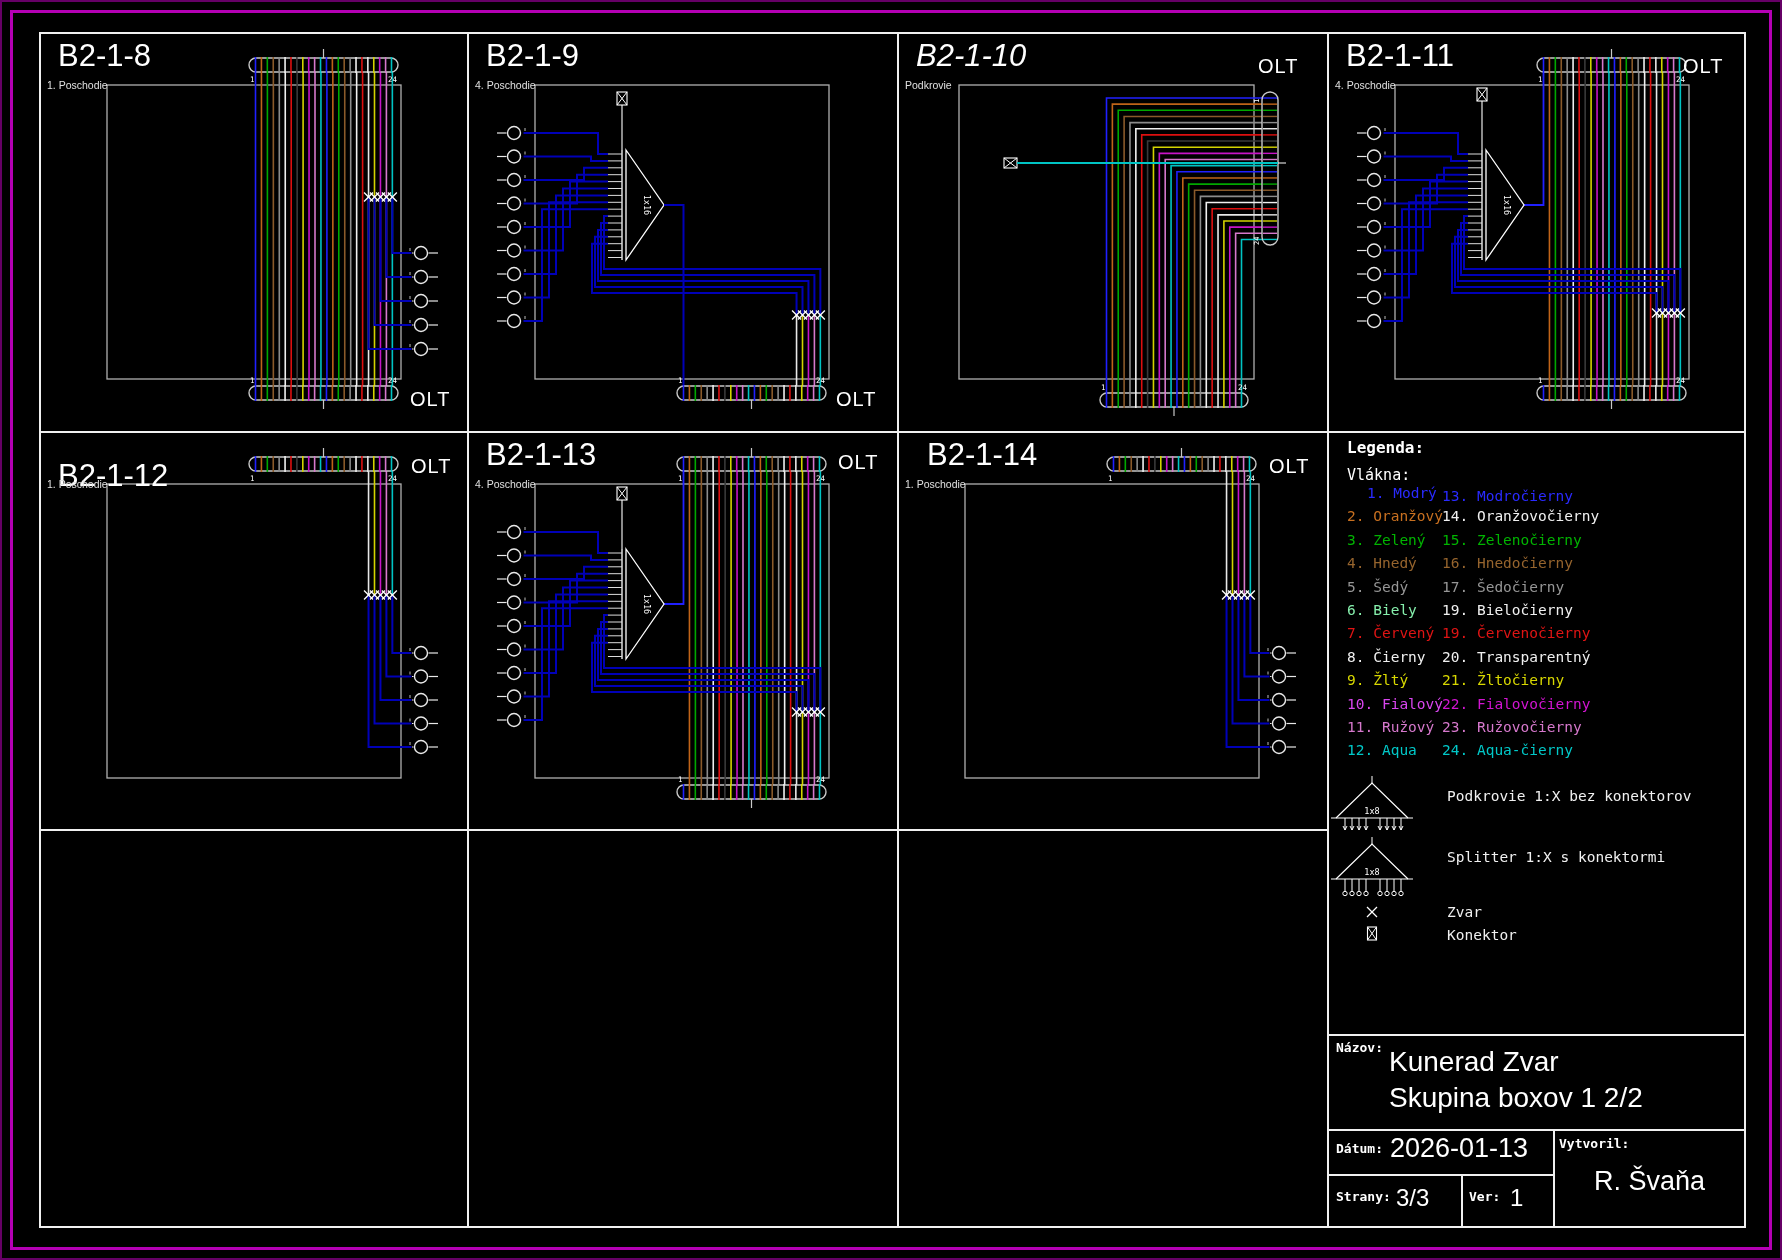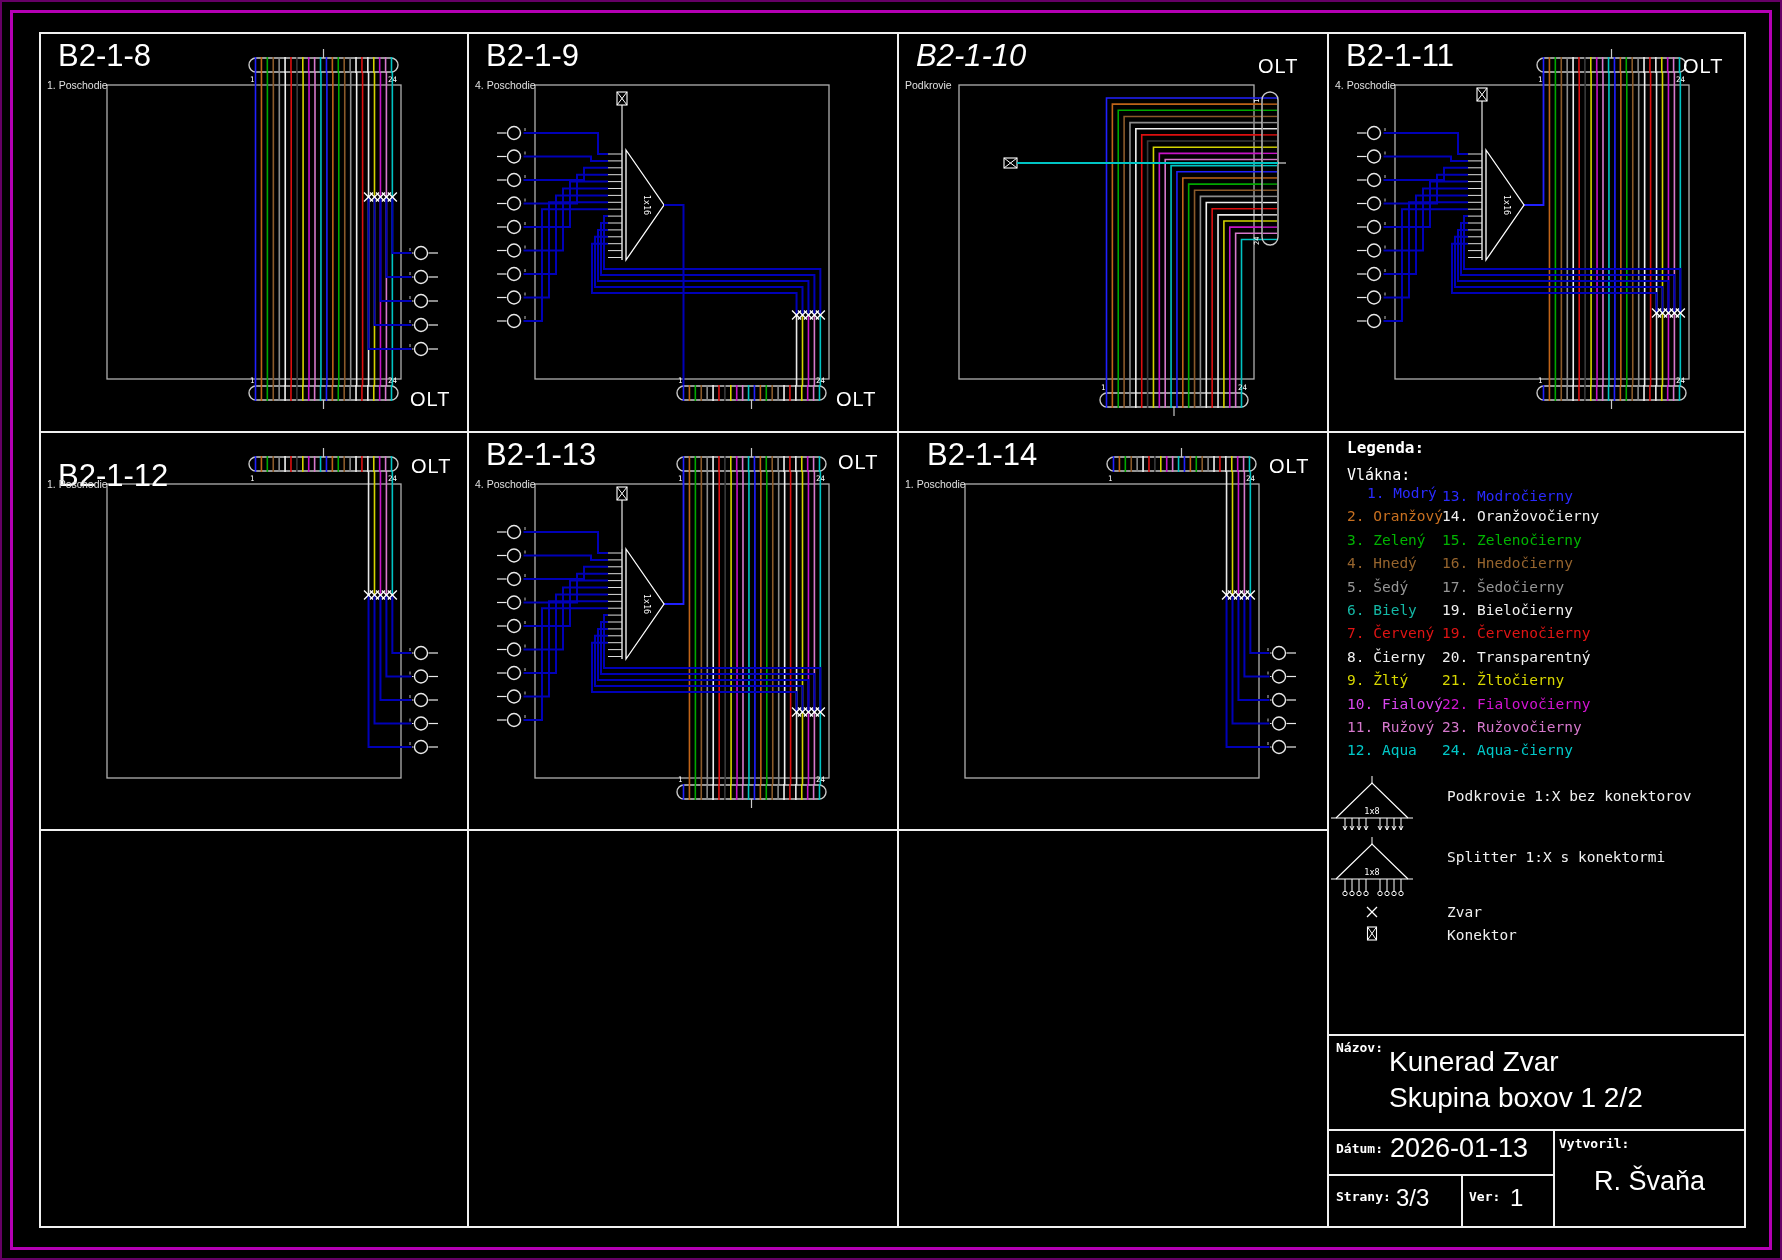--- a/index.html
+++ b/index.html
@@ -1059,21 +1059,21 @@
 <div id="overlay">
 
   <div class="lg-h" style="left:1347px;top:438px">Legenda:</div>
   <div class="lg-s" style="left:1347px;top:466px">Vlákna:</div>
   <div id="legend-items">
       <div class="lg-i" style="left: 1347px; top: 485px; color: rgb(42, 42, 255); margin-left: 20px;">1. Modrý</div>
       <div class="lg-i" style="left: 1347px; top: 508.4px; color: rgb(200, 112, 32);">2. Oranžový</div>
       <div class="lg-i" style="left: 1347px; top: 531.8px; color: rgb(0, 180, 0);">3. Zelený</div>
       <div class="lg-i" style="left: 1347px; top: 555.2px; color: rgb(150, 100, 45);">4. Hnedý</div>
       <div class="lg-i" style="left: 1347px; top: 578.6px; color: rgb(150, 150, 150);">5. Šedý</div>
-      <div class="lg-i" style="left: 1347px; top: 602px; color: #14b8a6;">6. Biely</div>
+      <div class="lg-i" style="left: 1347px; top: 602px; color: #86efac;">6. Biely</div>
       <div class="lg-i" style="left: 1347px; top: 625.4px; color: rgb(224, 20, 20);">7. Červený</div>
       <div class="lg-i" style="left: 1347px; top: 648.8px; color: rgb(240, 240, 240);">8. Čierny</div>
       <div class="lg-i" style="left: 1347px; top: 672.2px; color: rgb(216, 216, 0);">9. Žltý</div>
       <div class="lg-i" style="left: 1347px; top: 695.6px; color: #d946ef;">10. Fialový</div>
       <div class="lg-i" style="left: 1347px; top: 719px; color: rgb(214, 120, 204);">11. Ružový</div>
       <div class="lg-i" style="left: 1347px; top: 742.4px; color: rgb(0, 200, 200);">12. Aqua</div>
       <div class="lg-i" style="left: 1442px; top: 488px; color: rgb(42, 42, 255);">13. Modročierny</div>
       <div class="lg-i" style="left: 1442px; top: 508.4px; color: rgb(240, 240, 240);">14. Oranžovočierny</div>
       <div class="lg-i" style="left: 1442px; top: 531.8px; color: rgb(0, 180, 0);">15. Zelenočierny</div>
       <div class="lg-i" style="left: 1442px; top: 555.2px; color: rgb(150, 100, 45);">16. Hnedočierny</div>

